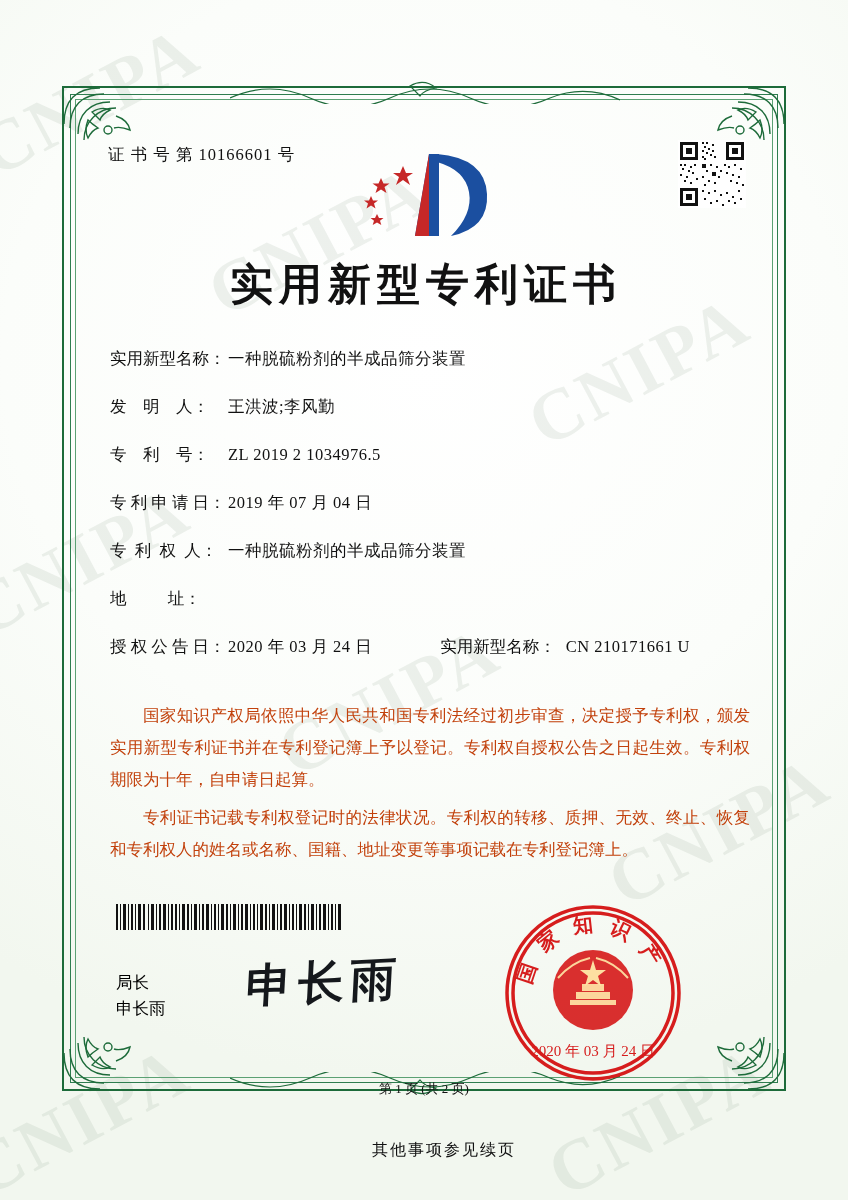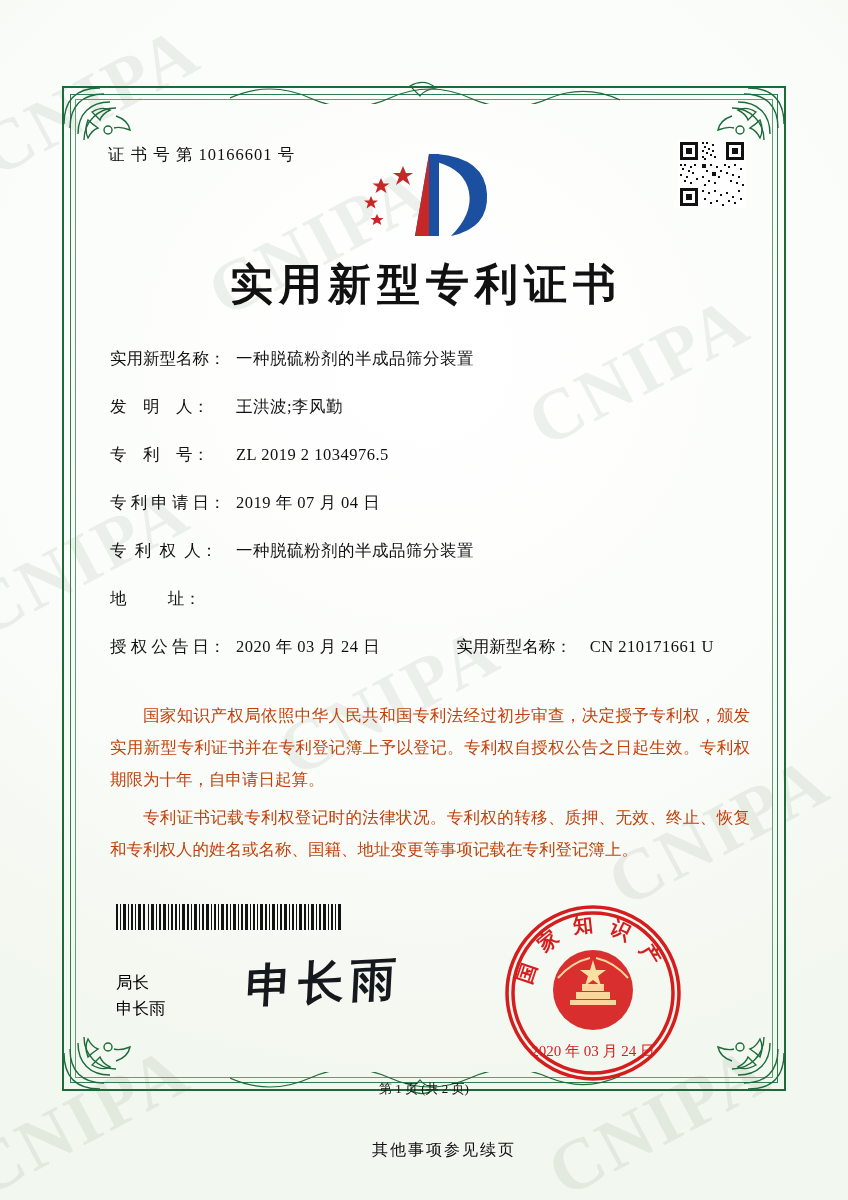--- a/index.html
+++ b/index.html
@@ -140,21 +140,20 @@
     left: 14px;
     top: 228px;
     width: 640px;
   }
   .field-row {
     display: flex;
     align-items: baseline;
     margin-bottom: 26px;
     font-size: 16.5px;
     color: #111;
-    gap: 8px;
   }
   .field-label {
     width: 118px;
     flex: none;
     letter-spacing: 0px;
     white-space: pre;
   }
   .field-value {
     flex: 1;
     letter-spacing: 0.5px;

